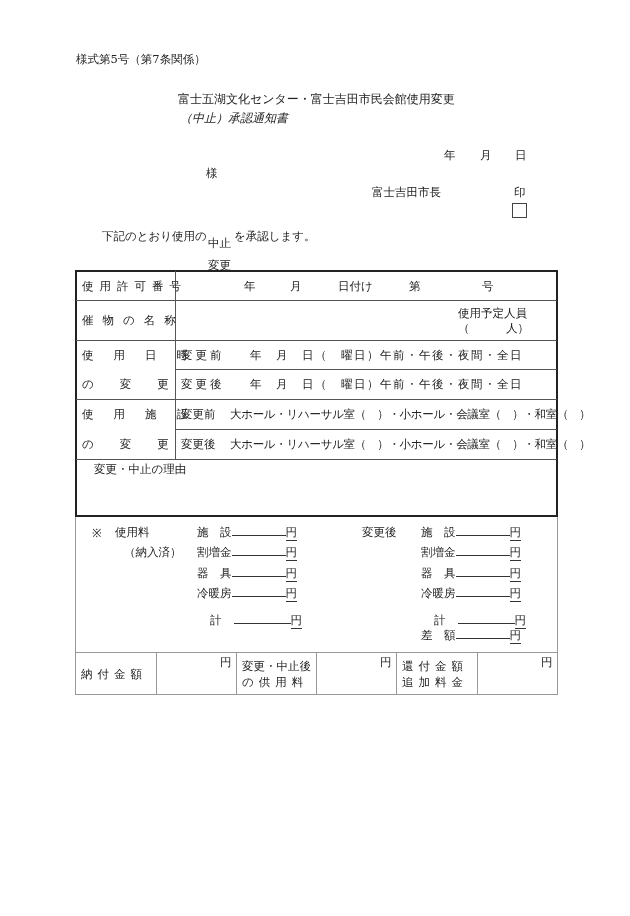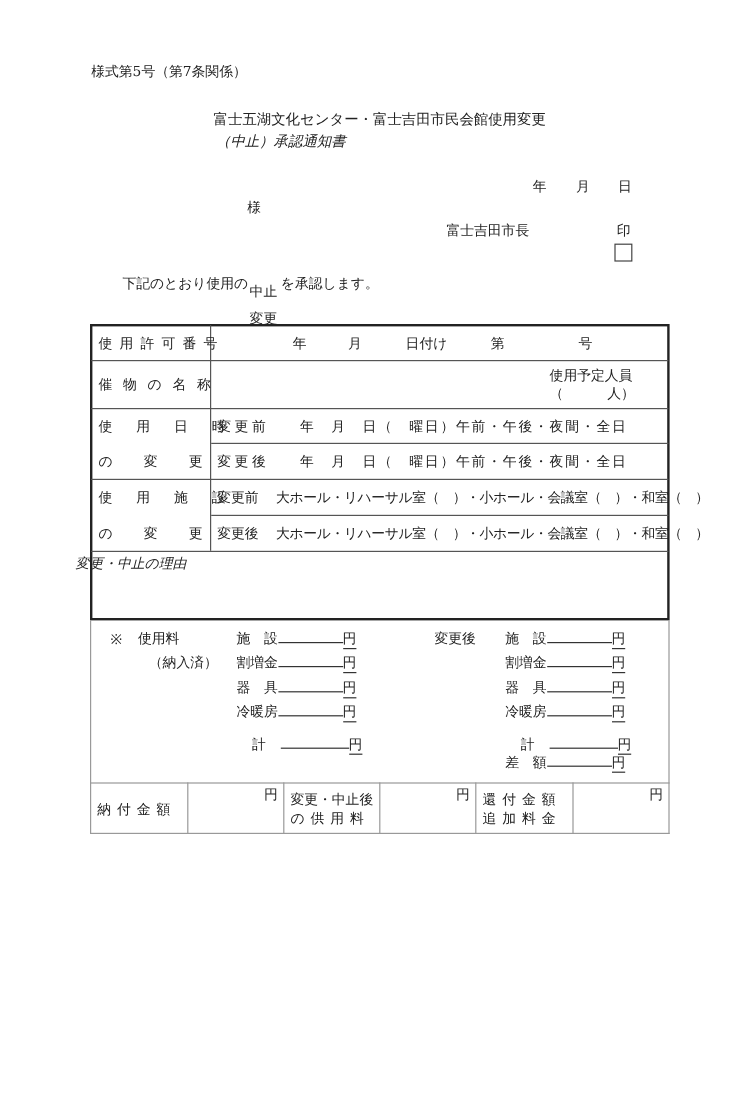--- a/index.html
+++ b/index.html
@@ -62,21 +62,21 @@
 <div class="abs sp" style="left:181px;top:377px;letter-spacing:3px;">変更後</div>
 <div class="abs" style="left:250px;top:377px;letter-spacing:1.5px;">年　月　日（　曜日）午前・午後・夜間・全日</div>
 
 <div class="abs" style="left:82px;top:407px;letter-spacing:20px;">使用施設</div>
 <div class="abs" style="left:82px;top:437px;letter-spacing:26px;">の変更</div>
 <div class="abs" style="left:181px;top:407px;">変更前</div>
 <div class="abs" style="left:230px;top:407px;letter-spacing:-0.3px;">大ホール・リハーサル室（　）・小ホール・会議室（　）・和室（　）</div>
 <div class="abs" style="left:181px;top:437px;">変更後</div>
 <div class="abs" style="left:230px;top:437px;letter-spacing:-0.3px;">大ホール・リハーサル室（　）・小ホール・会議室（　）・和室（　）</div>
 
-<div class="abs" style="left:63px;top:462px;font-style:italic;">変更・中止の理由</div>
+<div class="abs" style="left:94px;top:462px;">変更・中止の理由</div>
 
 <div class="lower"></div>
 <div class="abs" style="left:92px;top:525px;">※</div>
 <div class="abs" style="left:115px;top:525px;text-align:center;">使用料</div>
 <div class="abs" style="left:124px;top:545px;">（納入済）</div>
 <div class="abs" style="left:362px;top:525px;">変更後</div>
 
 <div class="fee" style="left:197px;top:525px;"><span>施　設</span><span class="ul" style="width:54px;"></span><span class="ul">円</span></div>
 <div class="fee" style="left:197px;top:545px;"><span>割増金</span><span class="ul" style="width:54px;"></span><span class="ul">円</span></div>
 <div class="fee" style="left:197px;top:566px;"><span>器　具</span><span class="ul" style="width:54px;"></span><span class="ul">円</span></div>

